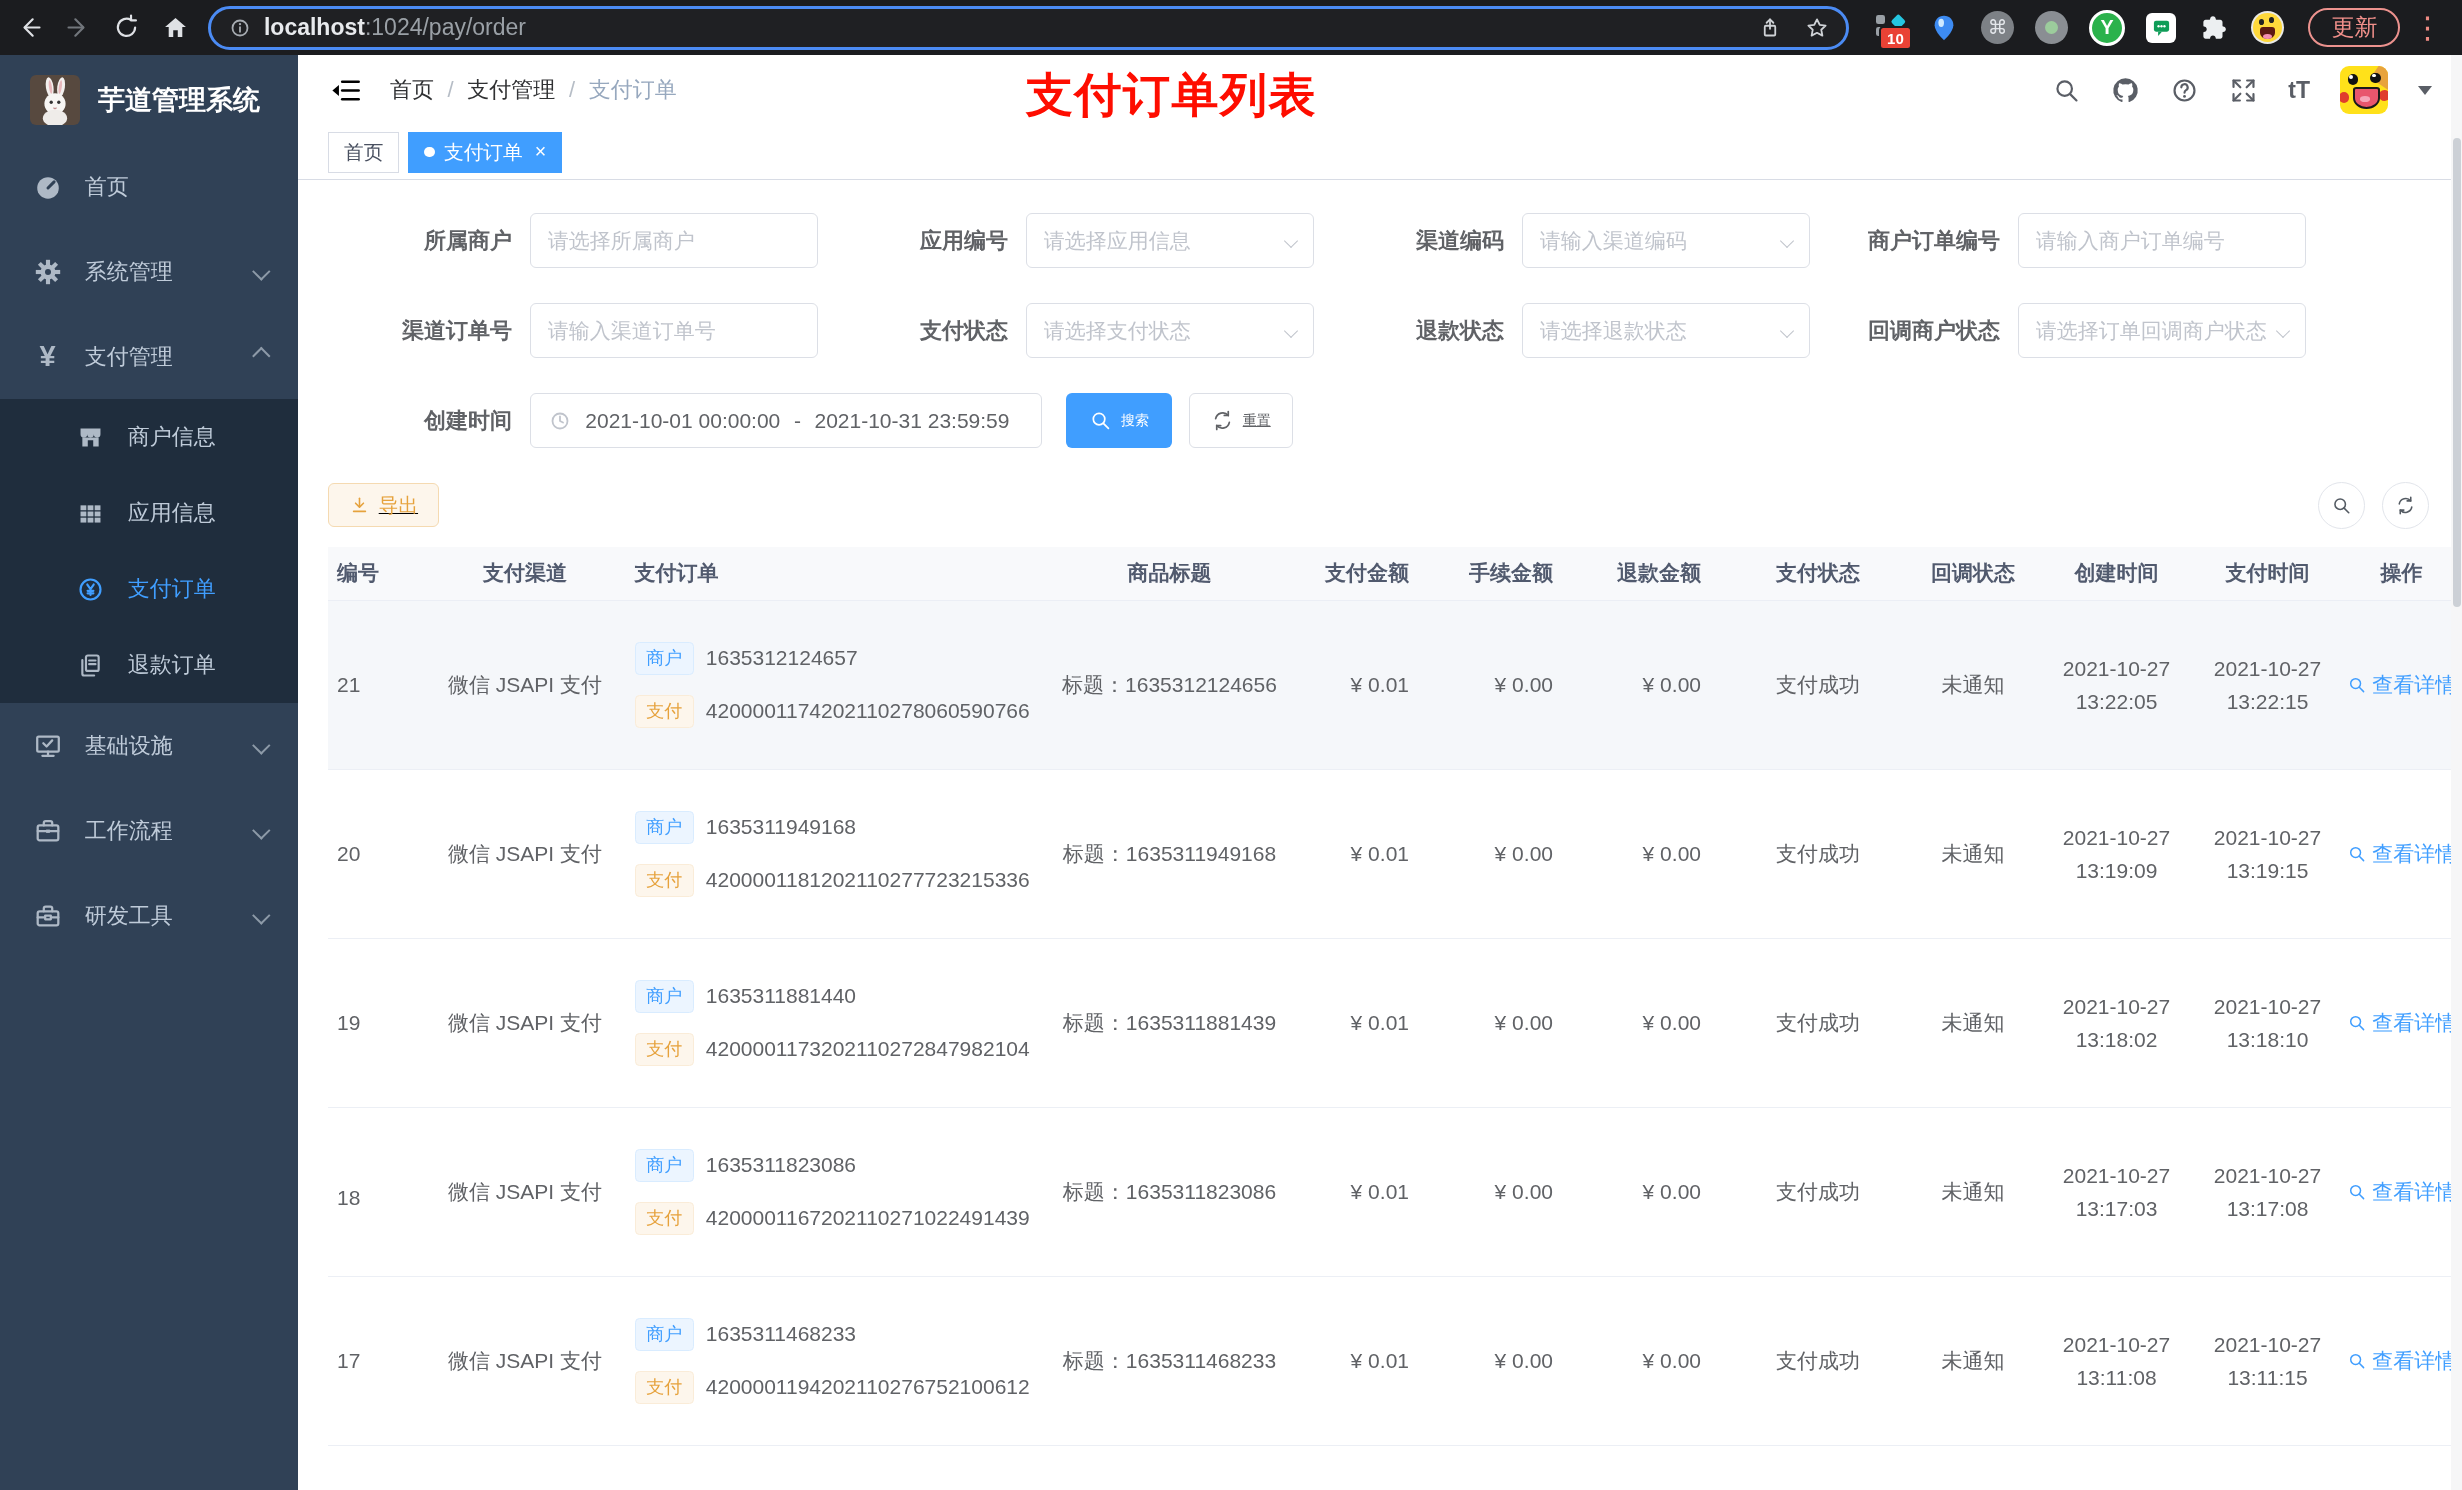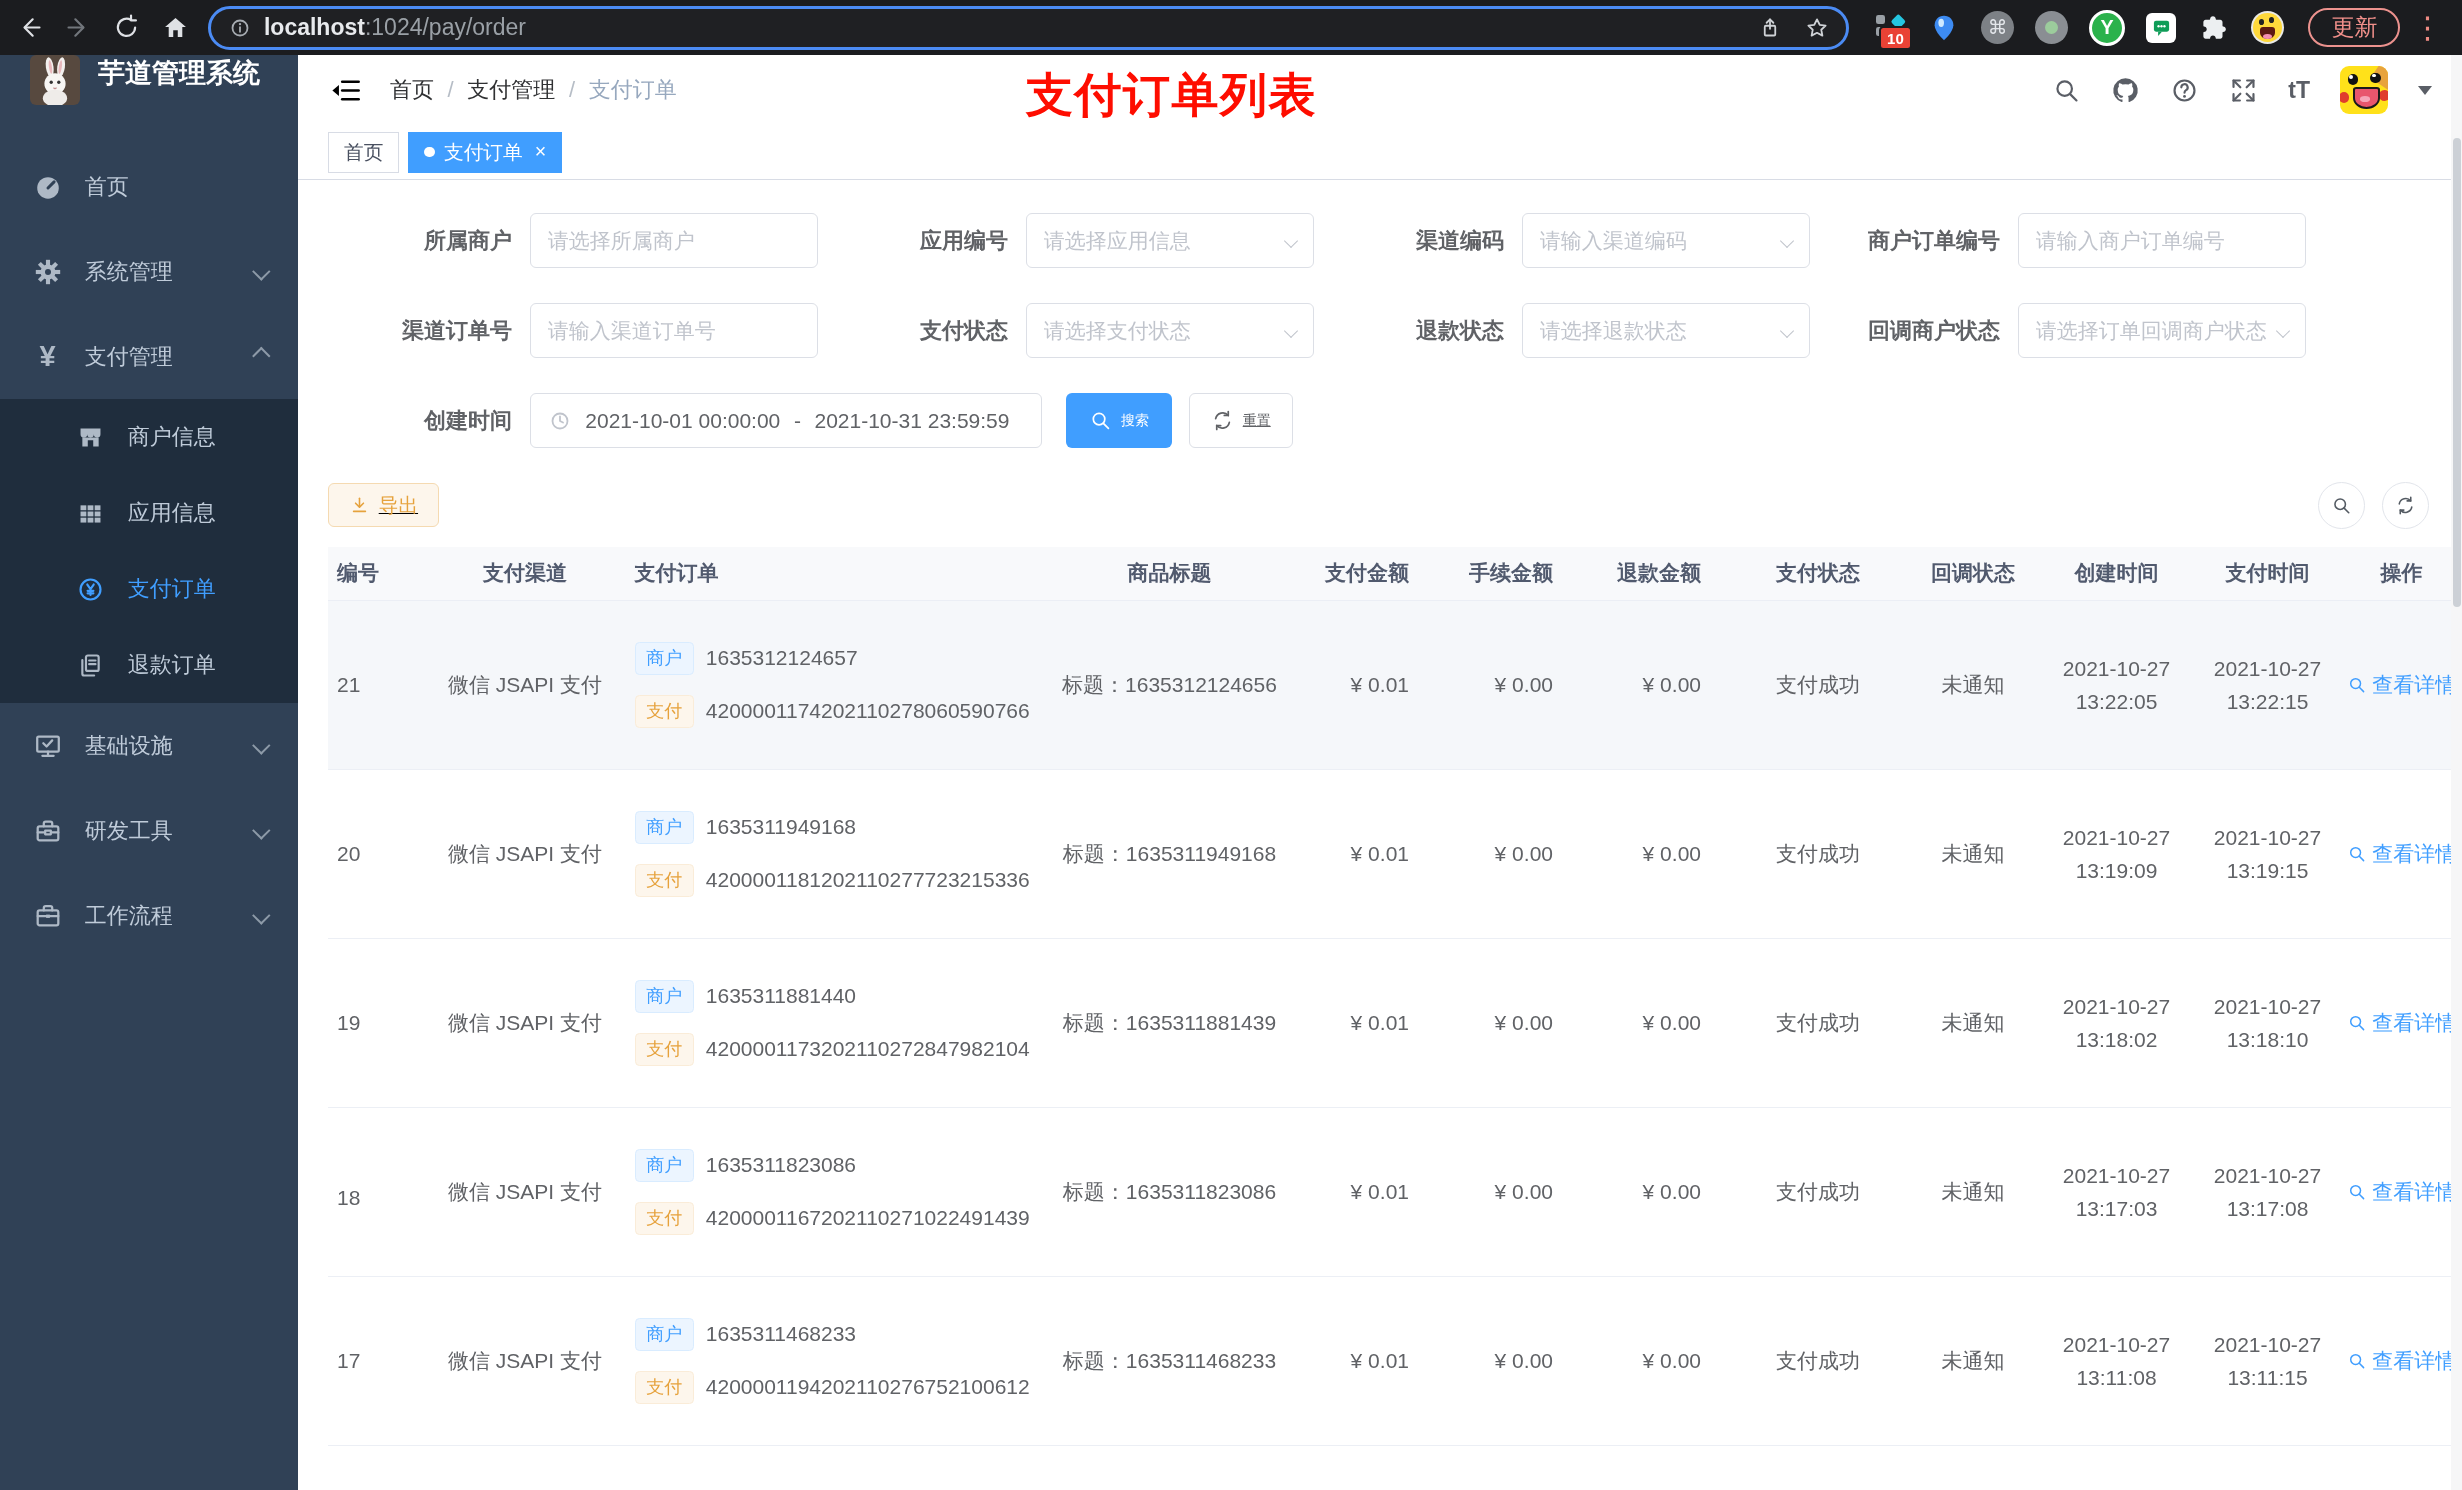--- a/index.html
+++ b/index.html
@@ -39,21 +39,21 @@
   .ext-emoji .mouth{position:absolute;left:9px;top:16px;width:15px;height:12px;background:#5d1a12;
                     border-radius:3px 3px 50% 50%;}
   .ext-emoji .tongue{position:absolute;left:12px;top:23px;width:9px;height:5.3px;border-radius:50%;background:#f48fb1;}
   .update{height:39px;padding:0 21px;background:transparent;border:2.3px solid #ec928e;border-radius:21px;
           color:#f08f8a;font-size:23px;display:flex;align-items:center;font-family:inherit;}
   .bmenu{color:#ee8b84;font-size:30px;line-height:1;padding:0 4.5px;}
 
   
   .app{display:flex;height:1435px;}
   .sidebar{width:298px;flex:none;background:#304156;color:#bfcbd9;overflow:hidden;}
-  .logo{height:89px;display:flex;padding-left:30px;gap:18px;}
+  .logo{height:89px;display:flex;align-items:center;padding-left:30px;gap:18px;}
   .logo-title{color:#fff;font-size:27px;font-weight:700;}
   .mi{height:85px;display:flex;align-items:center;padding:0 30px;font-size:22px;color:#bfcbd9;cursor:pointer;}
   .mi .item-icon{width:35px;display:flex;justify-content:center;margin-right:19.7px;color:#aeb9c6;}
   .mi .ic{width:30px;height:30px;}
   .yen-glyph{font-size:29px;font-weight:700;color:#aeb9c6;line-height:1;}
   .chev{width:10.6px;height:10.6px;border-right:2.3px solid #8d9aa8;border-bottom:2.3px solid #8d9aa8;display:inline-block;}
   .chev.down{transform:rotate(45deg);}
   .chev.up{transform:rotate(-135deg);}
   .mi .chev{margin-left:auto;}
   .submenu{background:#1f2d3d;}
@@ -347,38 +347,38 @@
                 <line x1="16" y1="22" x2="16" y2="26"></line>
                 <line x1="10" y1="26.5" x2="22" y2="26.5"></line>
               </svg>
             </span>
             <span>基础设施</span>
             <span class="chev down"></span>
           </div>
           <div class="mi">
             <span class="item-icon">
               <svg class="ic " width="30" height="30" viewBox="0 0 32 32">
-                <rect x="5" y="11" width="22" height="15" rx="2"></rect>
-                <path d="M11.5 11 V8 a2 2 0 0 1 2 -2 h5 a2 2 0 0 1 2 2 v3"></path>
-                <path d="M5 17.5 h8 M19 17.5 h8 M13 15.5 h6 v4 h-6 Z"></path>
-              </svg>
-            </span>
-            <span>研发工具</span>
-            <span class="chev down"></span>
-          </div>
-          <div class="mi">
-            <span class="item-icon">
-              <svg class="ic " width="30" height="30" viewBox="0 0 32 32">
                 <rect x="5" y="10" width="22" height="16" rx="2"></rect>
                 <path d="M11.5 10 V7.5 a2 2 0 0 1 2 -2 h5 a2 2 0 0 1 2 2 V10"></path>
                 <line x1="5" y1="16" x2="27" y2="16"></line>
                 <rect x="14" y="14.5" width="4" height="3.5" fill="currentColor" stroke="none"></rect>
               </svg>
             </span>
             <span>工作流程</span>
+            <span class="chev down"></span>
+          </div>
+          <div class="mi">
+            <span class="item-icon">
+              <svg class="ic " width="30" height="30" viewBox="0 0 32 32">
+                <rect x="5" y="11" width="22" height="15" rx="2"></rect>
+                <path d="M11.5 11 V8 a2 2 0 0 1 2 -2 h5 a2 2 0 0 1 2 2 v3"></path>
+                <path d="M5 17.5 h8 M19 17.5 h8 M13 15.5 h6 v4 h-6 Z"></path>
+              </svg>
+            </span>
+            <span>研发工具</span>
             <span class="chev down"></span>
           </div>
         </nav>
     </aside>
 
     <div class="main">
       <div class="navbar">
         <span id="hamb" style="display:flex;">
             <svg class="ic " width="35" height="35" viewBox="0 0 32 32">
               <path d="M4 16 l6 -5 v10 Z" fill="currentColor" stroke="none"></path>

